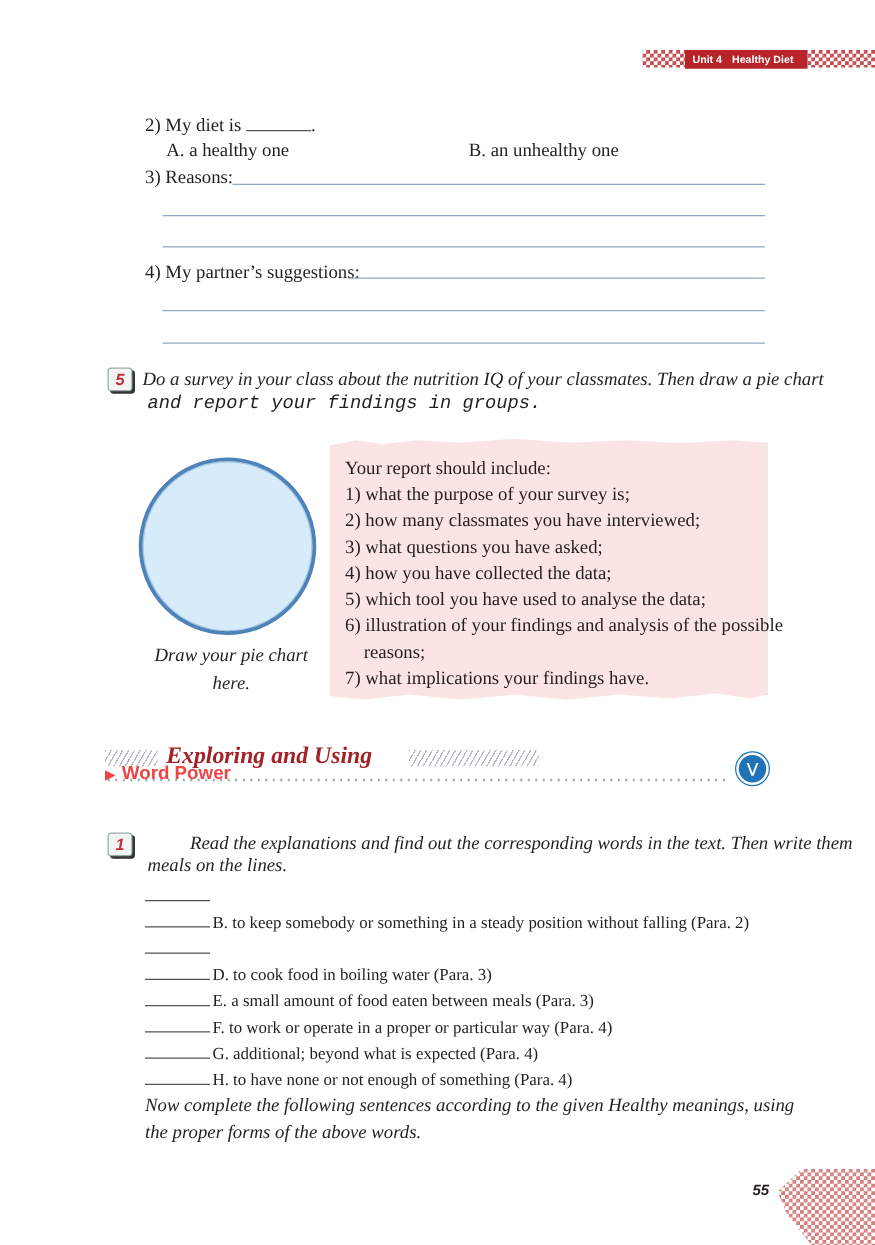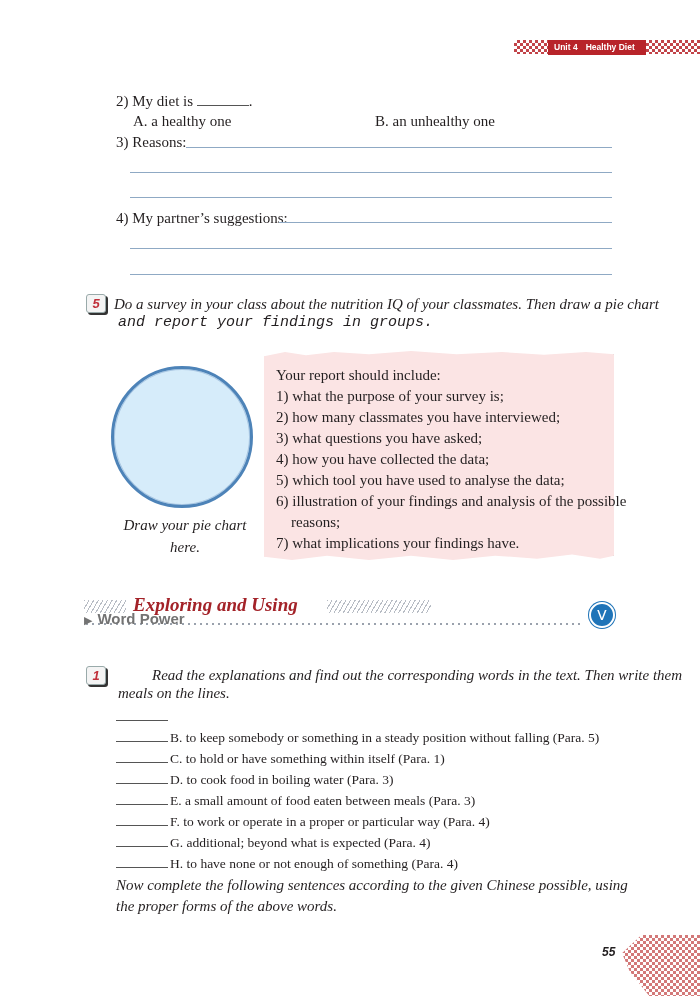--- a/index.html
+++ b/index.html
@@ -39,21 +39,21 @@
      font-style:italic; font-weight:bold; color:#a32228; font-size:19px; white-space:nowrap; }
   .hatch { position:absolute; height:13px;
      background:repeating-linear-gradient(120deg, #b7bcc4 0 1px, transparent 1px 4px); }
   .dots { position:absolute; left:84px; top:623px; width:496px; height:2px;
      background:radial-gradient(circle, #9aa2ad 0.9px, transparent 1.1px); background-size:6px 2px; }
   .chev-btn { position:absolute; left:589px; top:602px; width:22px; height:22px; border-radius:50%;
      background:#1f74b8; border:2px solid #fff; box-shadow:0 0 0 1px #1f74b8; color:#fff;
      font-family:"DejaVu Sans",sans-serif; font-size:11px; line-height:21px; text-align:center; font-weight:bold; }
 
   .wp-title { position:absolute; left:84px; top:610px; font-family:"Liberation Sans","DejaVu Sans",sans-serif;
-     font-weight:bold; color:#737373; font-size:15px; white-space:nowrap; }
+     font-weight:bold; color:#ef4444; font-size:15px; white-space:nowrap; }
   .wp-title .tri { font-size:11px; margin-right:5px; }
 
   .item-row { position:absolute; left:116px; font-size:13.5px; line-height:18px; white-space:nowrap; }
   .item-row .blank { width:52px; margin-right:2px; }
 
   .page-num { position:absolute; left:602px; top:945px; font-family:"Liberation Sans","DejaVu Sans",sans-serif;
      font-style:italic; font-weight:bold; font-size:12px; }
   .corner-checker { position:absolute; left:622px; top:935px; width:78px; height:61px;
      background-image:
        linear-gradient(45deg, #c85858 25%, transparent 25%, transparent 75%, #c85858 75%),
@@ -114,25 +114,25 @@
 
 <div class="wp-title">
   <span class="tri">▶</span><span>Word Power</span>
 </div>
 
 <div class="num-badge" style="left:86px;top:666px;">1</div>
 <div class="abs txt ital" style="left:114px;top:666px;margin-left:38px;">Read the explanations and find out the corresponding words in the text. Then write them</div>
 <div class="abs txt ital" style="left:118px;top:684px;">meals on the lines.</div>
 
 <div class="item-row" style="top:708px;"><span class="blank"></span></div>
-<div class="item-row" style="top:729px;"><span class="blank"></span><span>B. to keep somebody or something in a steady position without falling (Para. 5)</span></div>
-<div class="item-row" style="top:750px;"><span class="blank"></span><span>C. to hold or have something within itself (Para. 1)</span></div>
+<div class="item-row" style="top:729px;"><span class="blank"></span><span>B. to keep somebody or something in a steady position without falling (Para. 2)</span></div>
+<div class="item-row" style="top:750px;"><span class="blank"></span></div>
 <div class="item-row" style="top:771px;"><span class="blank"></span><span>D. to cook food in boiling water (Para. 3)</span></div>
 <div class="item-row" style="top:792px;"><span class="blank"></span><span>E. a small amount of food eaten between meals (Para. 3)</span></div>
 <div class="item-row" style="top:813px;"><span class="blank"></span><span>F. to work or operate in a proper or particular way (Para. 4)</span></div>
 <div class="item-row" style="top:834px;"><span class="blank"></span><span>G. additional; beyond what is expected (Para. 4)</span></div>
 <div class="item-row" style="top:855px;"><span class="blank"></span><span>H. to have none or not enough of something (Para. 4)</span></div>
 
-<div class="abs txt ital" style="left:116px;top:876px;">Now complete the following sentences according to the given Chinese possible, using</div>
+<div class="abs txt ital" style="left:116px;top:876px;">Now complete the following sentences according to the given Healthy meanings, using</div>
 <div class="abs txt ital" style="left:116px;top:897px;">the proper forms of the above words.</div>
 
 <div class="page-num">55</div>
 <div class="corner-checker"></div>
 
 </body></html>

